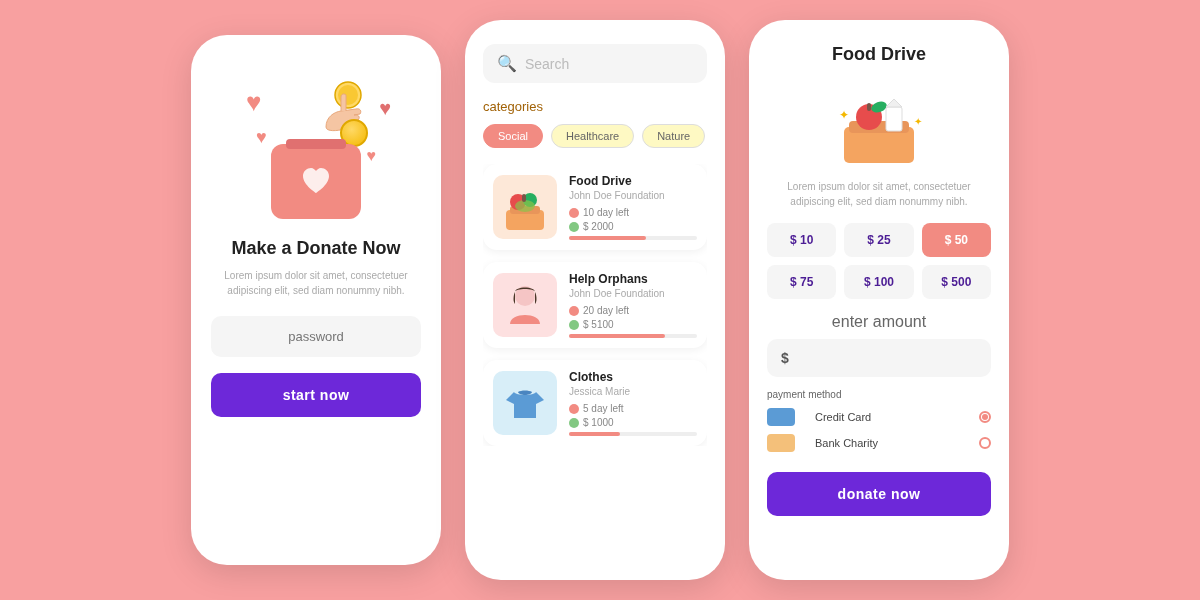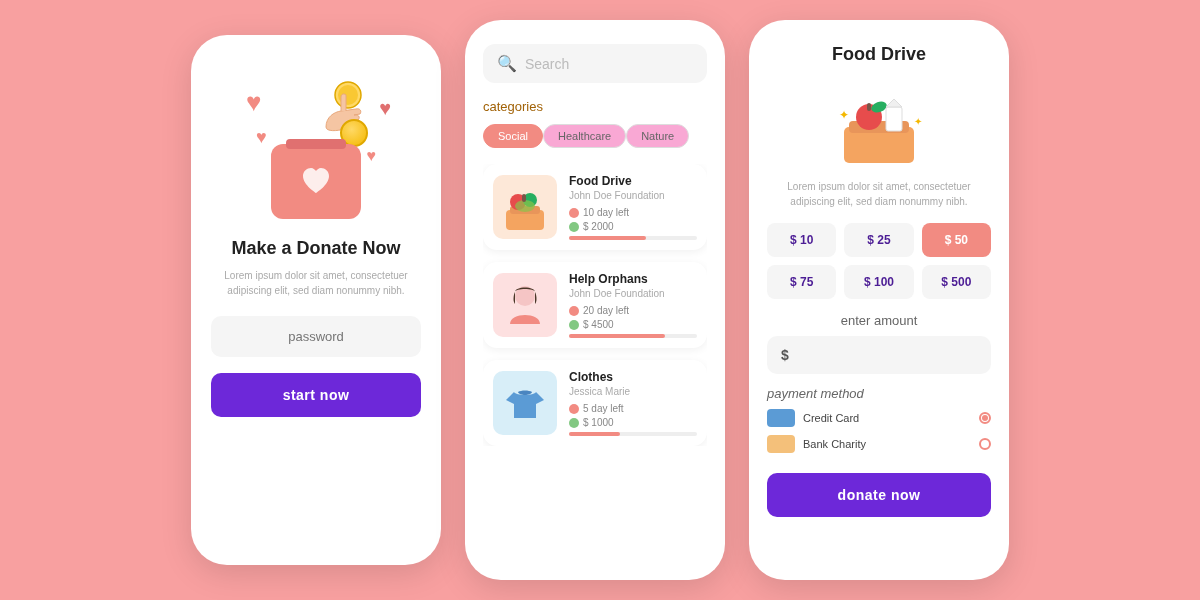--- a/index.html
+++ b/index.html
@@ -174,31 +174,32 @@
 
     .categories-label {
       font-size: 13px;
       font-weight: 400;
       color: #a16207;
       margin-bottom: 10px;
     }
 
     .category-tabs {
       display: flex;
+      gap: 8px;
       margin-bottom: 16px;
     }
 
     .cat-tab {
       padding: 5px 14px;
       border-radius: 20px;
       font-size: 11px;
       border: 1px solid #ddd;
       cursor: pointer;
       color: #666;
-      background: #f9a8d4;
+      background: #fef9c3;
     }
 
     .cat-tab.active {
       background: #f28b82;
       color: #fff;
       border-color: #f28b82;
     }
 
     .charity-list {
       display: flex;
@@ -340,21 +341,21 @@
       cursor: pointer;
       text-align: center;
     }
 
     .amount-btn.selected {
       background: #f28b82;
       color: #fff;
     }
 
     .enter-amount-label {
-      font-size: 13px;
+      font-size: 16px;
       color: #666;
       text-align: center;
       margin-bottom: 8px;
     }
 
     .amount-input-wrap {
       background: #f5f5f5;
       border-radius: 10px;
       padding: 11px 14px;
       display: flex;
@@ -362,37 +363,36 @@
       margin-bottom: 12px;
     }
 
     .dollar-sign {
       font-size: 14px;
       color: #555;
       font-weight: 600;
     }
 
     .payment-label {
-      font-size: 13px;
+      font-size: 10px;
       color: #666;
       margin-bottom: 8px;
-      font-style: italic;
     }
 
     .payment-options {
       display: flex;
       flex-direction: column;
       gap: 8px;
       margin-bottom: 14px;
     }
 
     .payment-option {
       display: flex;
       align-items: center;
-      gap: 8px;
+      gap: 20px;
     }
 
     .payment-icon {
       width: 28px;
       height: 18px;
       border-radius: 4px;
     }
 
     .payment-icon.credit { background: #5b9bd5; }
     .payment-icon.bank { background: #f4c07a; }
@@ -518,21 +518,21 @@
       </div>
       <div class="charity-info">
         <div class="charity-name">Help Orphans</div>
         <div class="charity-org">John Doe Foundation</div>
         <div class="charity-meta">
           <span class="meta-dot"></span>
           <span>20 day left</span>
         </div>
         <div class="charity-meta">
           <span class="meta-dot green"></span>
-          <span>$ 4500</span>
+          <span>$ 5100</span>
         </div>
         <div class="progress-bar">
           <div class="progress-fill" style="width:75%"></div>
         </div>
       </div>
     </div>
 
     <div class="charity-card">
       <div class="charity-thumb thumb-clothes">
         <svg width="54" height="54" viewBox="0 0 54 54" fill="none">

